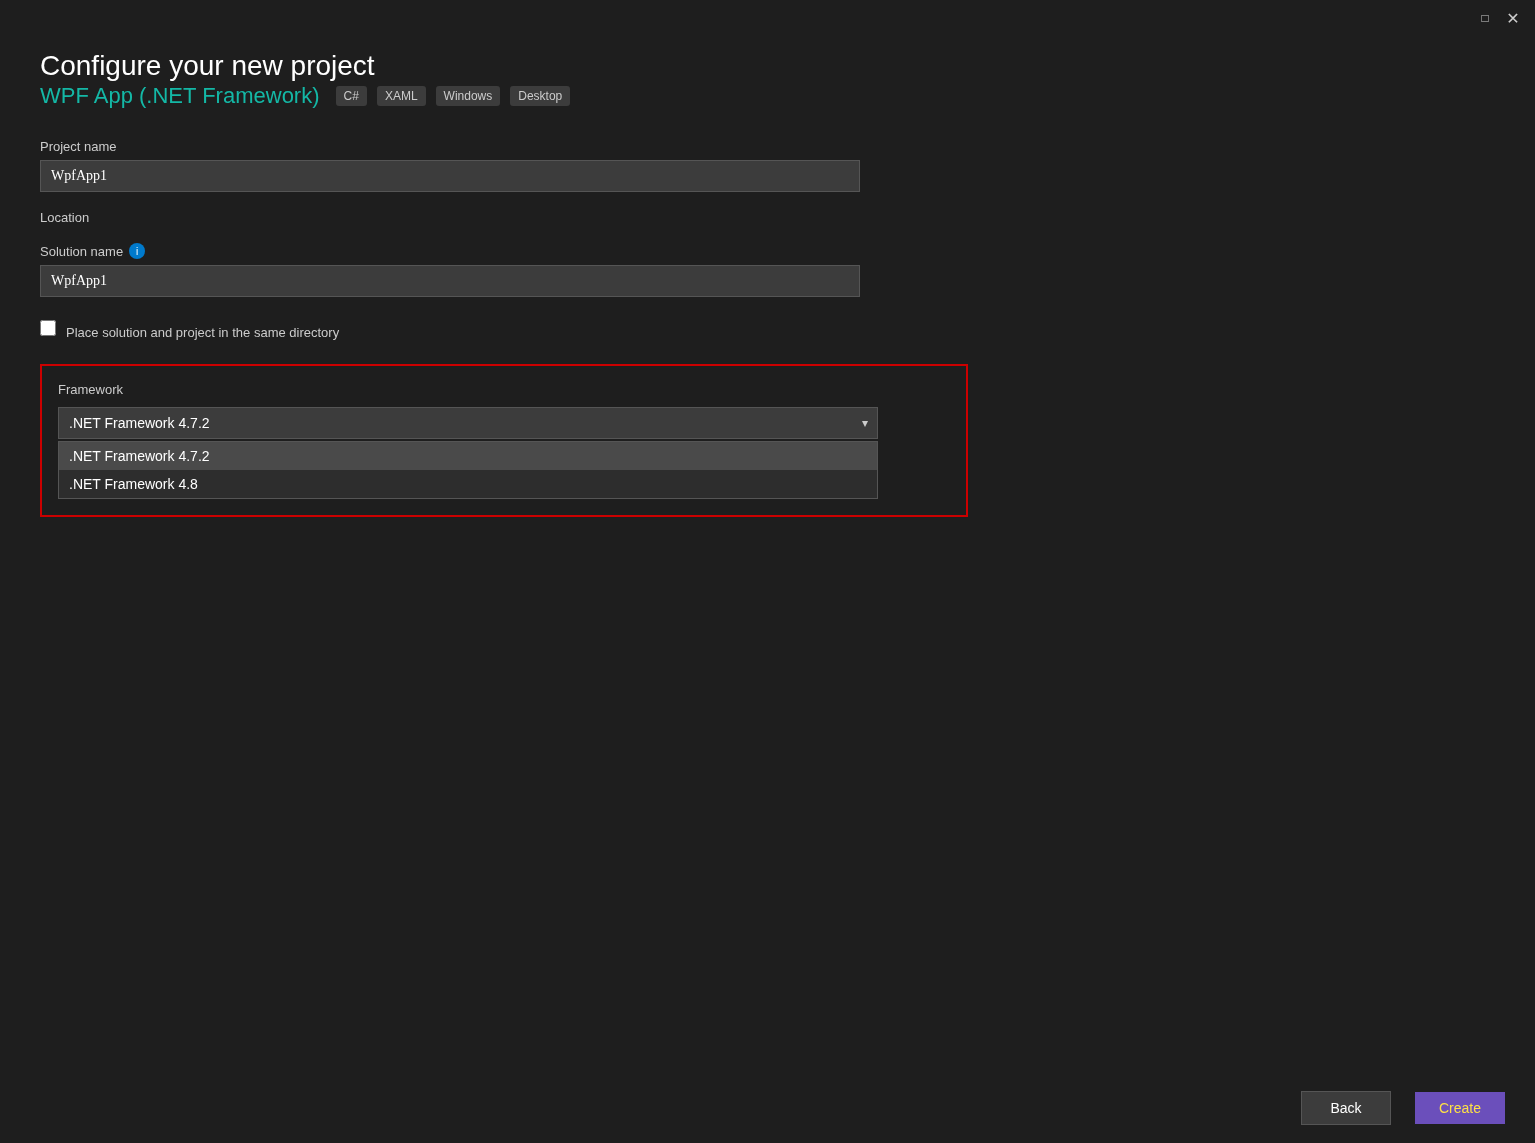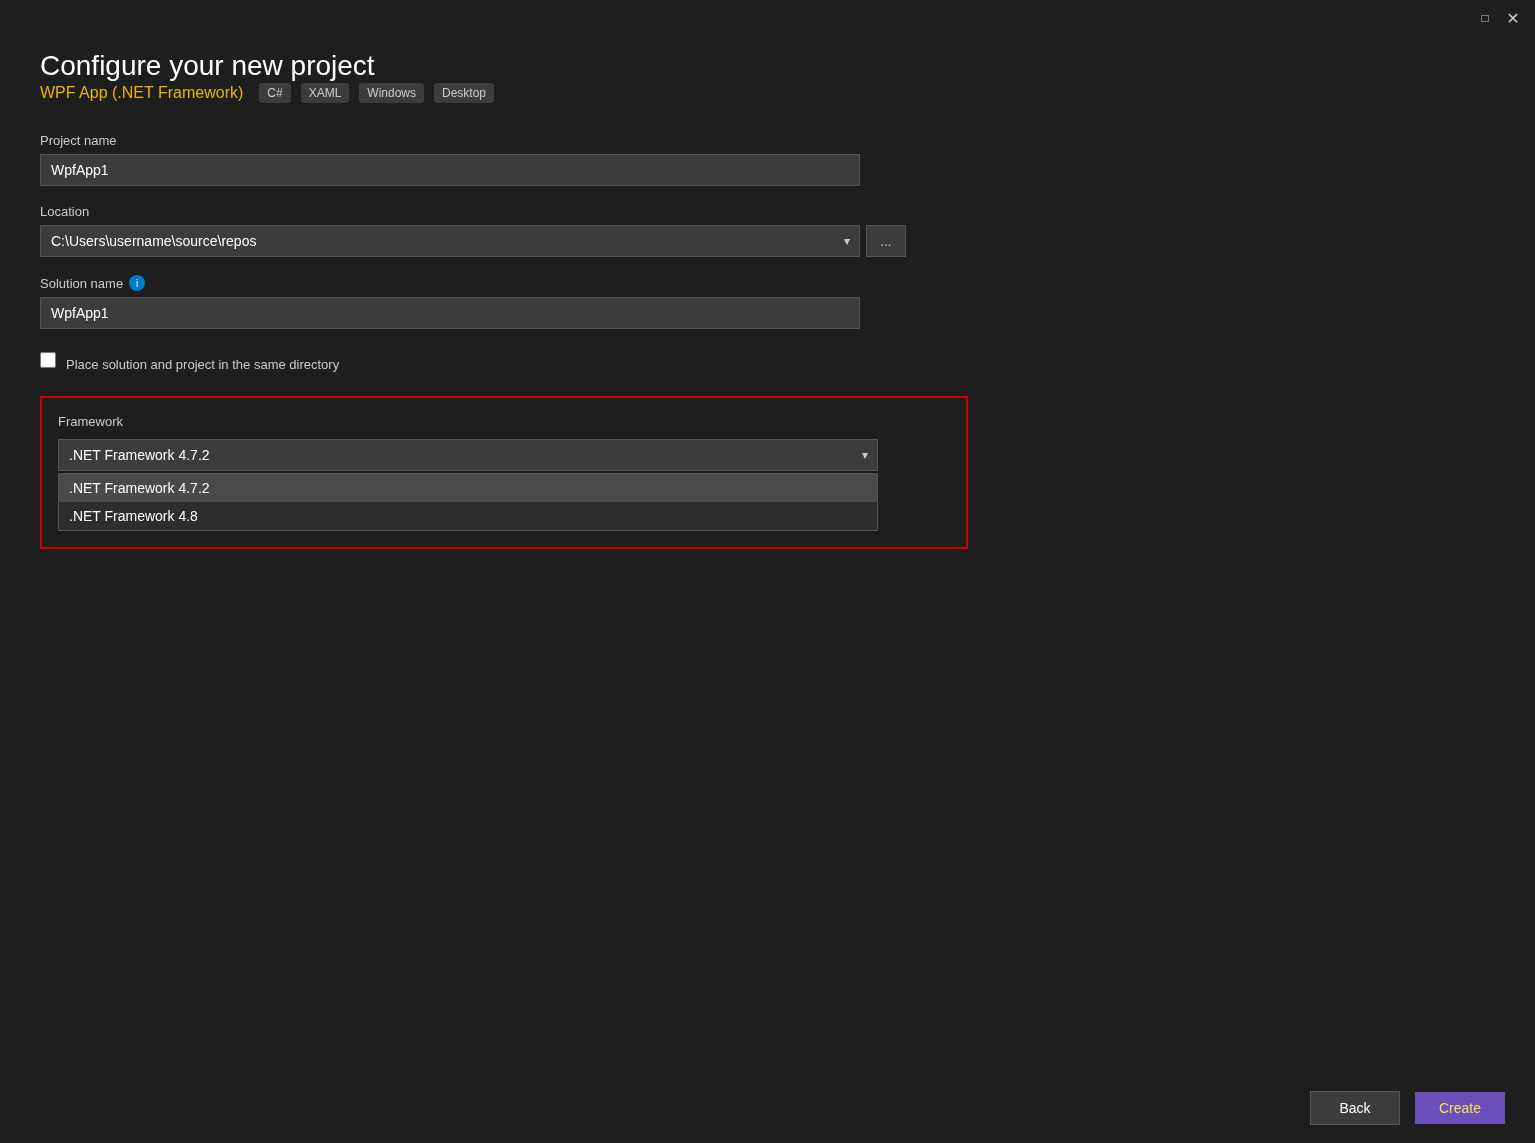--- a/index.html
+++ b/index.html
@@ -58,23 +58,23 @@
     }
 
     .project-type-row {
       display: flex;
       align-items: center;
       gap: 10px;
       margin-bottom: 30px;
     }
 
     .project-type-name {
-      font-size: 16px;
+      font-size: 22px;
       font-weight: 400;
-      color: #eab308;
+      color: #14b8a6;
       margin-right: 6px;
     }
 
     .tag {
       background-color: #3c3c3c;
       color: #cccccc;
       border-radius: 3px;
       padding: 3px 8px;
       font-size: 12px;
     }
@@ -108,20 +108,21 @@
 
     .form-input {
       width: 820px;
       height: 32px;
       background-color: #3c3c3c;
       border: 1px solid #555555;
       color: #ffffff;
       padding: 4px 10px;
       font-size: 14px;
       outline: none;
+      font-family: Liberation Serif, serif;
     }
 
     .location-row {
       display: flex;
       gap: 6px;
       align-items: center;
     }
 
     .select-wrapper {
       position: relative;
@@ -251,21 +252,21 @@
     .bottom-bar {
       position: absolute;
       bottom: 0;
       left: 0;
       right: 0;
       height: 70px;
       display: flex;
       align-items: center;
       justify-content: flex-end;
       padding: 0 30px;
-      gap: 15px;
+      gap: 24px;
       background-color: #1e1e1e;
     }
 
     .btn-back {
       background-color: #3c3c3c;
       border: 1px solid #555555;
       color: #ffffff;
       padding: 8px 24px;
       font-size: 14px;
       cursor: pointer;
@@ -310,26 +311,20 @@
     <span class="tag">Desktop</span>
   </div>
 
   <div class="form-group">
     <div class="form-label">Project name</div>
     <input type="text" class="form-input" value="WpfApp1" style="">
   </div>
 
   <div class="form-group">
     <div class="form-label">Location</div>
-    <div class="location-row">
-      <div class="select-wrapper">
-        <select><option>C:\Users\username\source\repos</option></select>
-      </div>
-      <button class="browse-btn">...</button>
-    </div>
   </div>
 
   <div class="form-group">
   </div>
 
   <div class="form-group">
     <div class="form-label">
       <span>Solution name</span>
       <span class="info-icon">i</span>
     </div>

